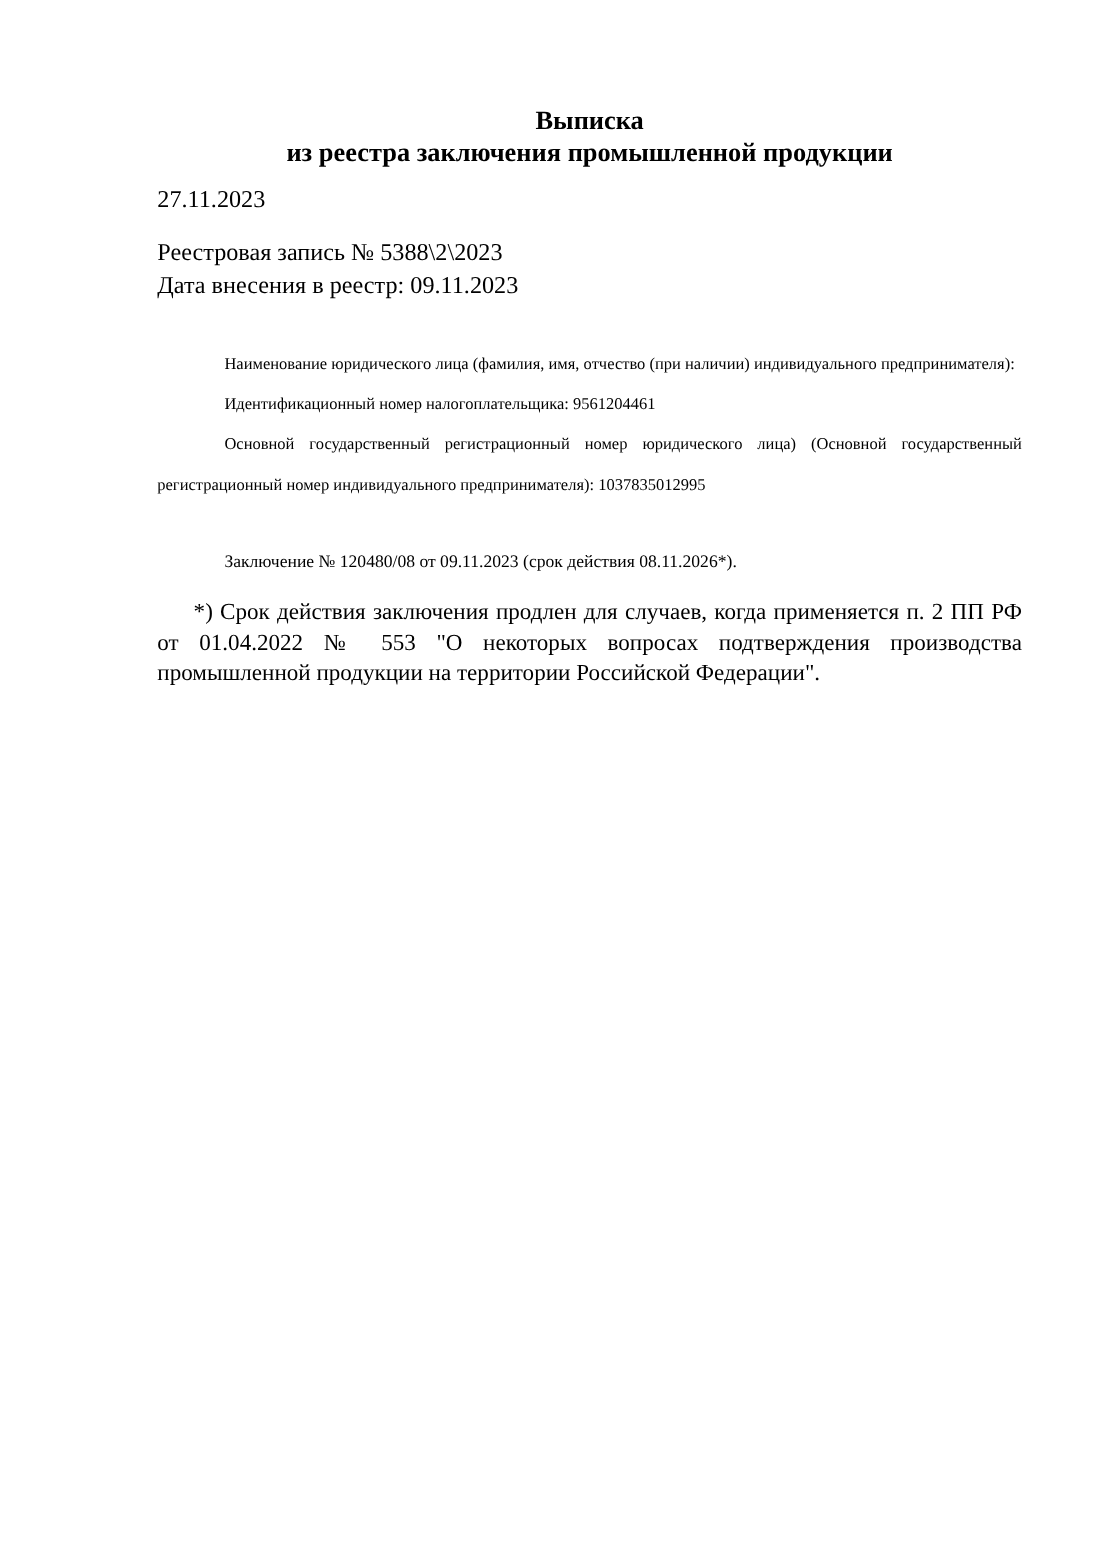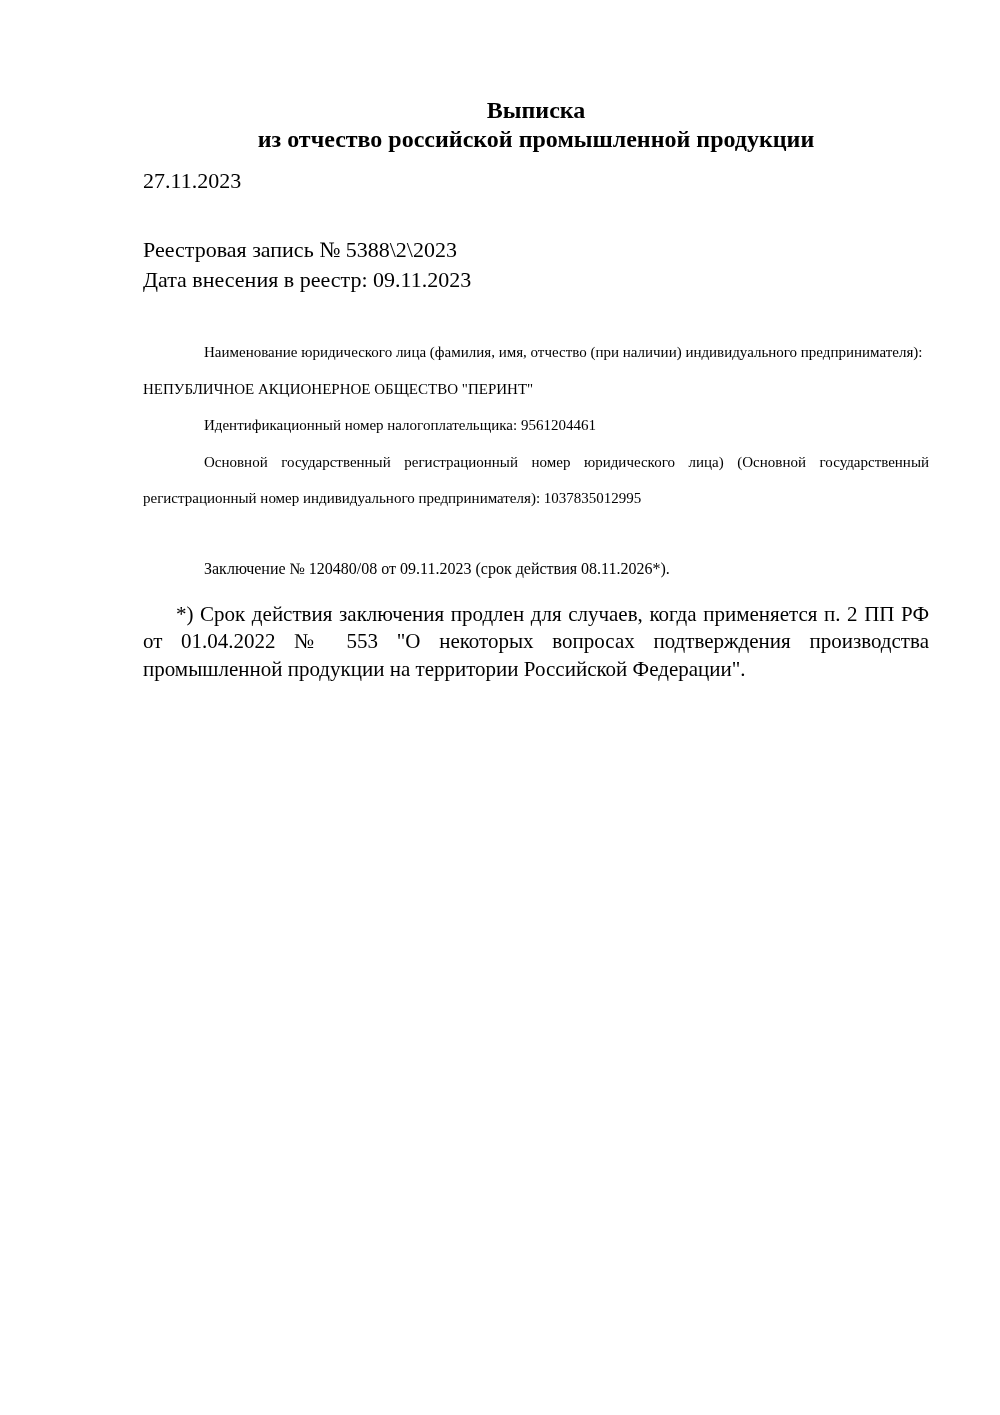--- a/index.html
+++ b/index.html
@@ -21,21 +21,21 @@
     line-height: 29px;
     text-align: center;
     margin: 0;
   }
   .doc-date {
     font-size: 22px;
     line-height: 30px;
     margin-top: 12px;
   }
   .registry-block {
-    margin-top: 39px;
+    margin-top: 18px;
     font-size: 22px;
     line-height: 30px;
   }
   .main-block {
     margin-top: 39px;
     font-size: 15px;
     line-height: 36.6px;
   }
   .main-block p {
     margin: 0;
@@ -57,33 +57,32 @@
     text-align: justify;
   }
 </style>
 </head>
 <body>
 
 <div class="page">
 
   <h1 class="doc-title">
     <span>Выписка</span><br>
-    <span>из отчество российской промышленной продукции</span>
+    <span>из реестра заключения промышленной продукции</span>
   </h1>
 
   <div class="doc-date">27.11.2023</div>
 
   <div class="registry-block">
     <div>Реестровая запись № 5388\2\2023</div>
     <div>Дата внесения в реестр: 09.11.2023</div>
   </div>
 
   <div class="main-block">
     <p class="indent">Наименование юридического лица (фамилия, имя, отчество (при наличии) индивидуального предпринимателя):</p>
-    <p>НЕПУБЛИЧНОЕ АКЦИОНЕРНОЕ ОБЩЕСТВО "ПЕРИНТ"</p>
     <p class="indent">Идентификационный номер налогоплательщика: 9561204461</p>
     <p class="indent">Основной государственный регистрационный номер юридического лица) (Основной государственный регистрационный номер индивидуального предпринимателя): 1037835012995</p>
   </div>
 
   <p class="conclusion">Заключение № 120480/08 от 09.11.2023 (срок действия 08.11.2026*).</p>
 
   <p class="footnote">*) Срок действия заключения продлен для случаев, когда применяется п. 2 ПП РФ от 01.04.2022 № 553 "О некоторых вопросах подтверждения производства промышленной продукции на территории Российской Федерации".</p>
 
 </div>
 

